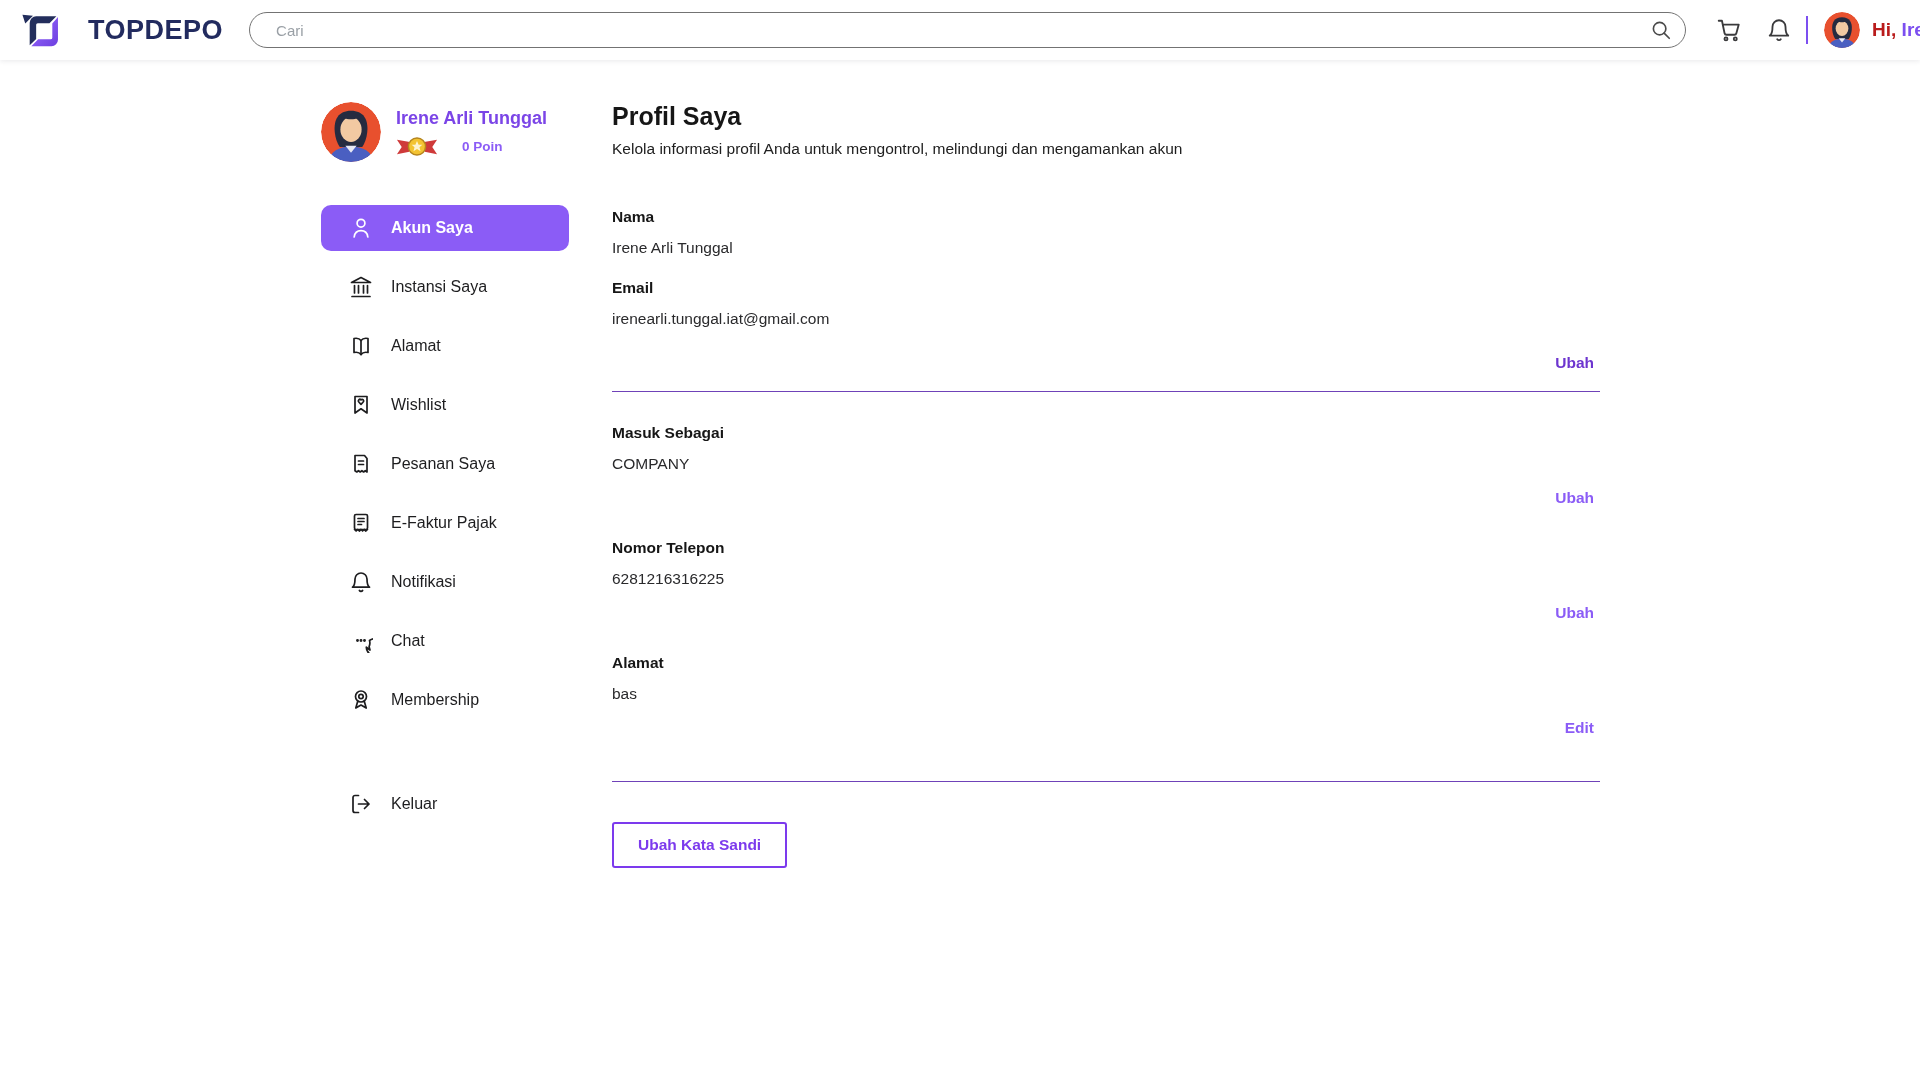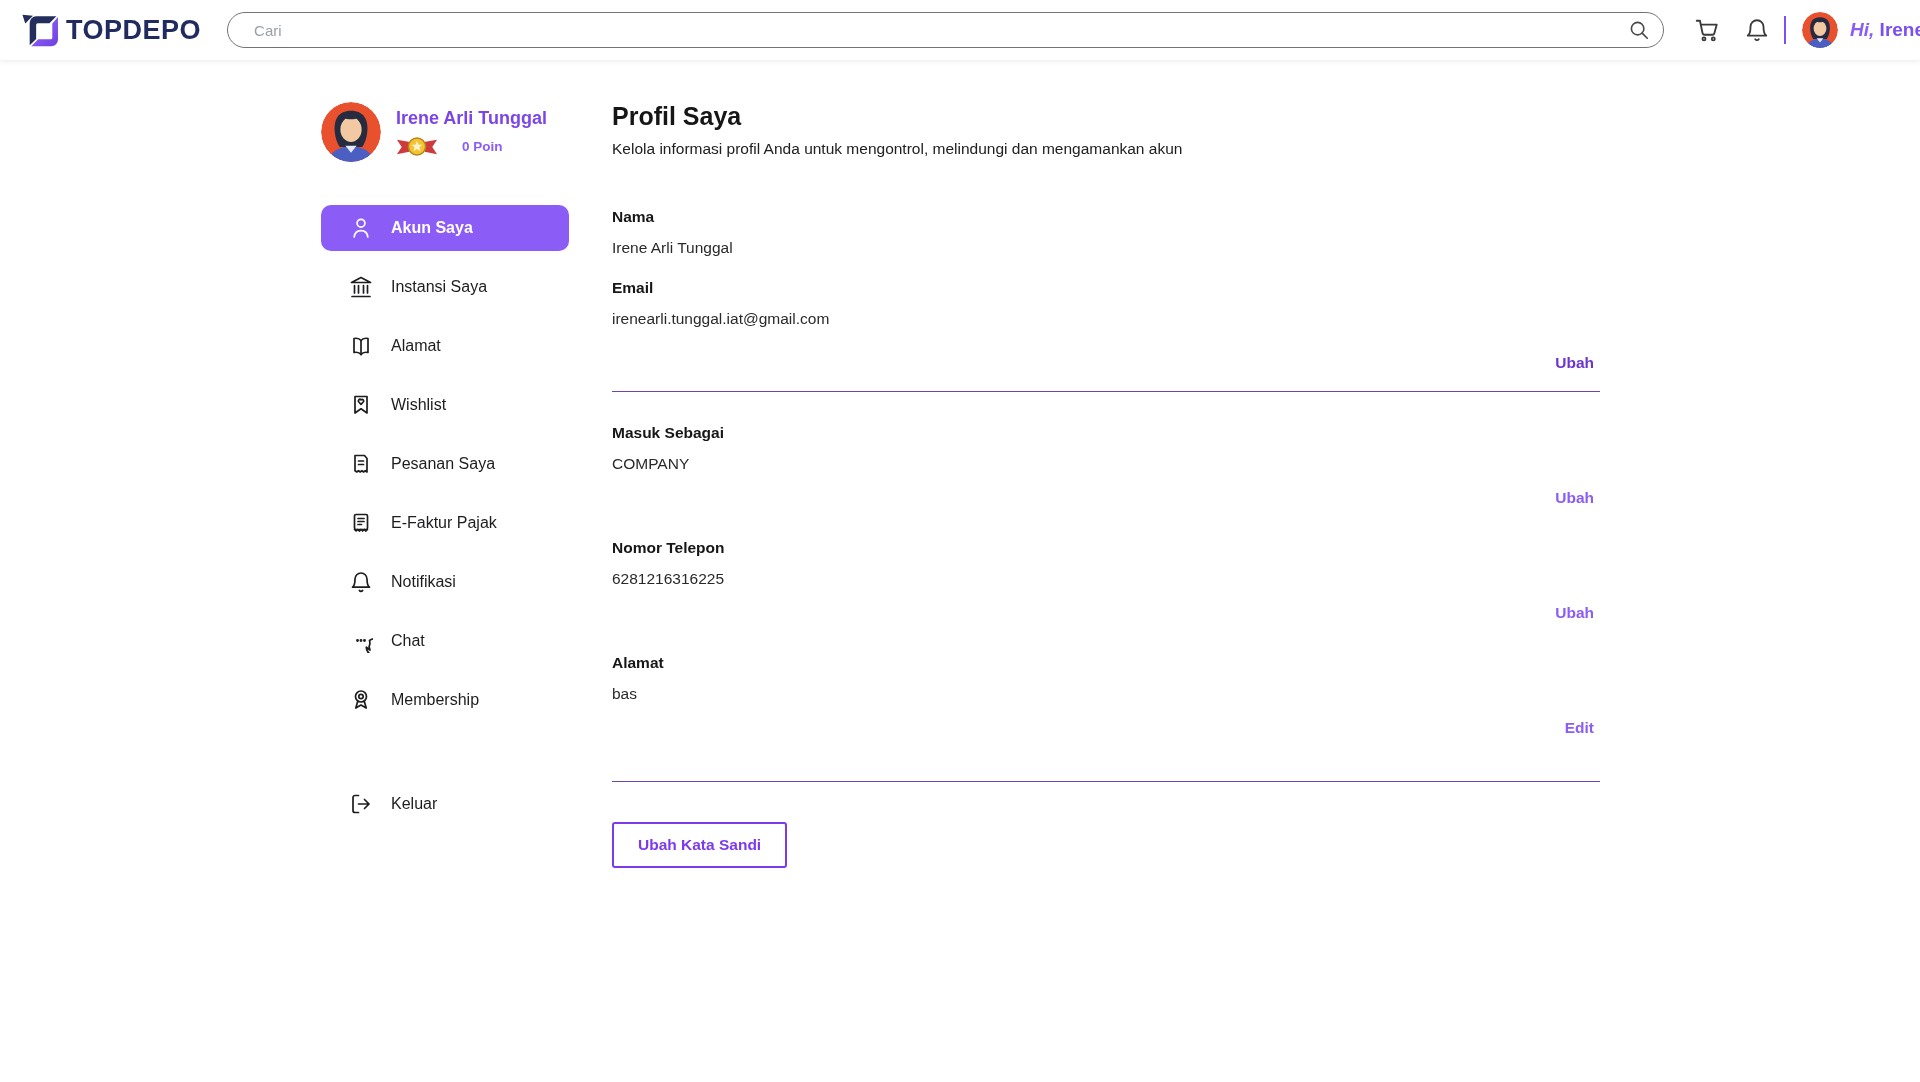--- a/index.html
+++ b/index.html
@@ -2,38 +2,38 @@
 <html><head>
 <meta charset="utf-8">
 <style>
   * { box-sizing: border-box; margin: 0; padding: 0; }
   html,body { width:1920px; height:1082px; background:#ffffff; overflow:hidden;
     font-family:"Liberation Sans","DejaVu Sans",sans-serif; color:#1c1c1e; }
 
   
   .header { height:60px; display:flex; align-items:center; background:#fff;
     box-shadow:0 1px 5px rgba(40,40,60,.10); position:relative; z-index:5; padding:0 14px 0 20px; }
-  .logo { display:flex; align-items:center; gap:4px; cursor:pointer; flex:none; }
+  .logo { display:flex; align-items:center; gap:26px; cursor:pointer; flex:none; }
   .logo-text { font-size:27px; font-weight:800; letter-spacing:.5px; color:#222b5f; }
   .search-wrap { flex:none; width:1437px; margin-left:26px; position:relative; }
   .search-input { width:100%; height:36px; border:1px solid #737373; border-radius:18px;
     padding:0 46px 0 26px; font-size:15px; color:#333; outline:none; background:#fff;
     font-family:inherit; }
   .search-input::placeholder { color:#9aa0a6; }
   .search-btn { position:absolute; right:14px; top:7px; width:22px; height:22px;
     color:#4a4a4a; cursor:pointer; background:none; border:none; padding:0; }
   .hdr-icons { display:flex; align-items:center; margin-left:30px; gap:24px; }
   .hdr-icon { width:26px; height:26px; color:#3a3a3c; cursor:pointer; }
   .hdr-sep { width:2px; height:28px; background:#7c4ff0; margin-left:14px; flex:none; }
   .hdr-user { display:flex; align-items:center; gap:12px; margin-left:16px; cursor:pointer; }
   .avatar { border-radius:50%; overflow:hidden; flex:none; }
   .avatar.small { width:36px; height:36px; }
   .avatar.big { width:60px; height:60px; }
   .greeting { font-size:19px; font-weight:700; white-space:nowrap; }
-  .greeting .hi { color:#8b5cf6;font-style:italic; }
+  .greeting .hi { color:#b91c1c; }
   .greeting .name { color:#7c4ff0; }
 
   
   .content { display:flex; padding:42px 0 0 321px; }
   .sidebar { width:248px; flex:none; }
   .main { width:988px; margin-left:43px; }
 
   
   .profile { display:flex; align-items:center; gap:15px; margin-bottom:43px; }
   .profile-name { font-size:18px; font-weight:700; color:#7b45e7; margin-bottom:7px; }

